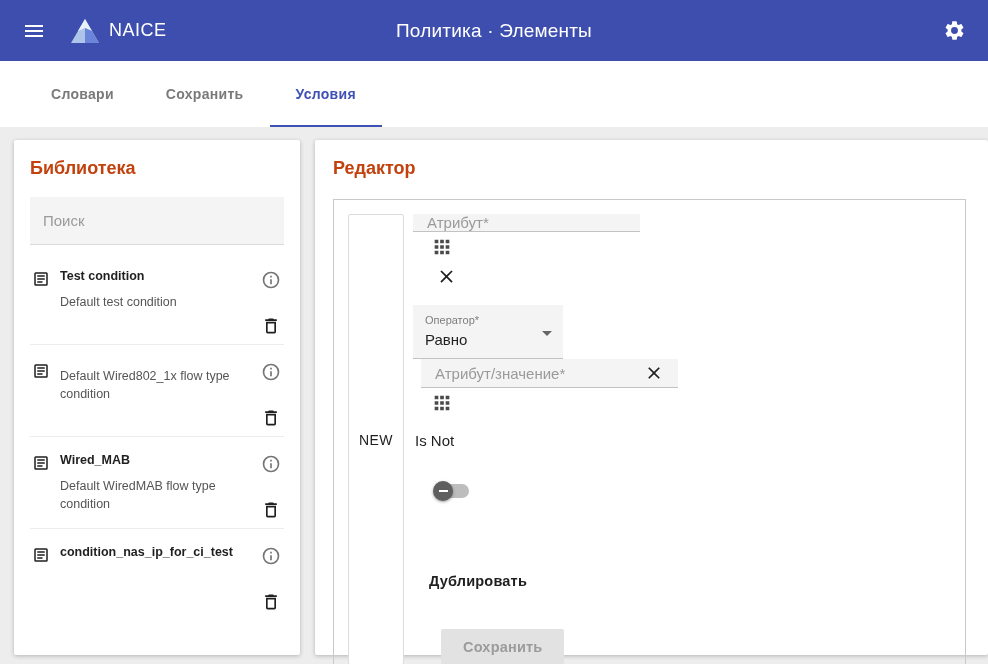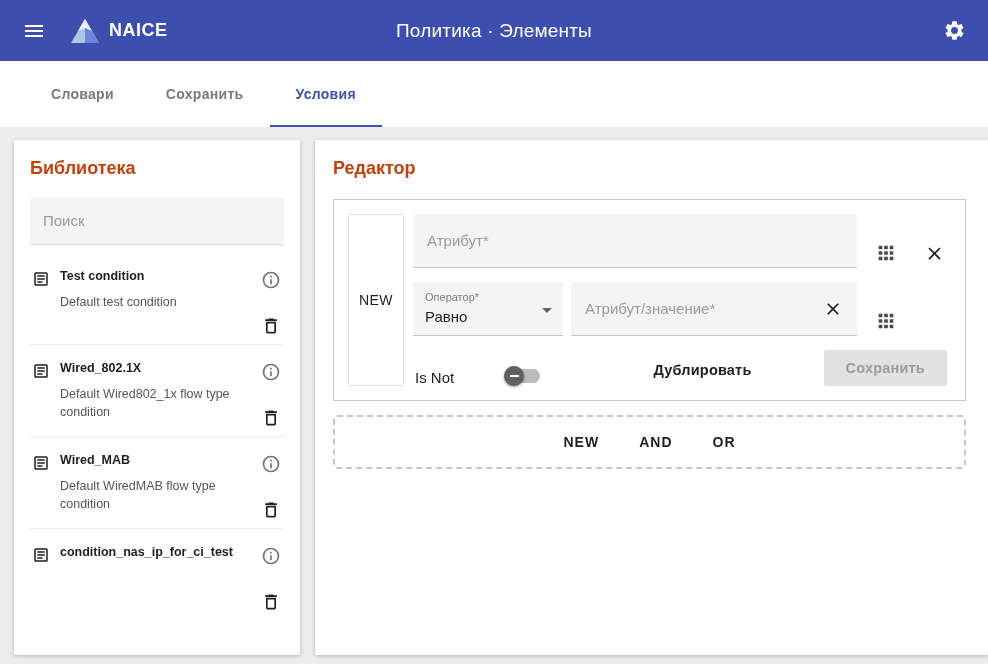--- a/index.html
+++ b/index.html
@@ -4,21 +4,21 @@
 <style>
   * { box-sizing: border-box; margin: 0; padding: 0; }
   html, body { width: 988px; height: 664px; overflow: hidden; }
   body { font-family: "Liberation Sans", sans-serif; background: #ededed; }
   button { font-family: inherit; }
 
   
   .appbar { height: 61px; background: var(--app-bar, #3d4eae); color: #fff; display: flex; align-items: center; padding: 0 18px; position: relative; }
   .icon-btn { background: none; border: none; cursor: pointer; display: flex; align-items: center; justify-content: center; padding: 4px; }
   .brand-wrap { display: flex; align-items: center; gap: 9px; margin-left: 20px; }
-  .brand { font-size: 18px; font-weight: 700; letter-spacing: .5px; color: #fff; }
+  .brand { font-size: 18px; font-weight: 400; letter-spacing: .5px; color: #fff; }
   .appbar-title { position: absolute; left: 50%; transform: translateX(-50%); font-size: 19px; font-weight: 500; letter-spacing: .2px; white-space: nowrap; }
   .appbar-right { margin-left: auto; }
 
   
   .tabs { height: 66px; background: #fff; display: flex; align-items: stretch; padding-left: 25px; }
   .tab { display: flex; align-items: center; padding: 0 26px; font-size: 14px; font-weight: 600; letter-spacing: .3px; color: #7a7a7a; border: none; background: none; cursor: pointer; position: relative; }
   .tab.active { color: var(--accent, #3f51b5); }
   .tab.active::after { content: ""; position: absolute; left: 0; right: 0; bottom: 0; height: 2px; background: var(--accent, #3f51b5); }
 
   
@@ -42,21 +42,21 @@
   .lib-actions { display: flex; flex-direction: column; align-items: center; flex: none; width: 26px; }
   .icon-btn-sm { background: none; border: none; cursor: pointer; padding: 2px; display: flex; }
   .trash-btn { margin-top: 22px; }
 
   
   .editor-card { flex: 1; min-width: 0; padding: 16px 22px 16px 18px; }
   .editor-card .panel-title { margin: 2px 0 0; }
   .editor-box { margin-top: 20px; border: 1px solid #c9c9c9; padding: 14px; display: flex; gap: 9px; }
   .new-box { width: 56px; flex: none; border: 1px solid #dcdcdc; border-radius: 2px; background: #fff; display: flex; align-items: center; justify-content: center; font-size: 14px; color: #1f1f1f; letter-spacing: .5px; cursor: pointer; }
   .rows { flex: 1; min-width: 0; }
-  .row { display: flex; align-items: flex-end; }
+  .row { display: flex; align-items: flex-start; flex-direction: column; }
   .row + .row { margin-top: 14px; }
   .field { background: #f4f4f4; border-bottom: 1px solid #c2c2c2; height: 54px; display: flex; align-items: center; padding: 0 14px; }
   .field input { border: none; background: transparent; outline: none; width: 100%; font-size: 15px; font-family: inherit; color: #333; }
   .field input::placeholder { color: #9a9a9a; }
   .attr-field { flex: 1; }
   .apps-btn { margin-left: 14px; flex: none; }
   .close-btn { margin-left: 16px; width: 34px; flex: none; justify-content: center; }
   .row-2 { padding-right: 50px; }
   .select-field { width: 150px; flex: none; background: #f4f4f4; border-bottom: 1px solid #c2c2c2; height: 54px; padding: 9px 12px 6px; cursor: pointer; position: relative; }
   .select-label { font-size: 11px; color: #7d7d7d; }
@@ -142,21 +142,20 @@
           </div>
         </div>
 
         <div class="lib-item">
           <span class="doc-wrap">
               <svg width="18" height="18" viewBox="0 0 24 24">
                 <path fill="#1f1f1f" d="M19 3H5a2 2 0 0 0-2 2v14a2 2 0 0 0 2 2h14a2 2 0 0 0 2-2V5a2 2 0 0 0-2-2zm0 16H5V5h14v14zM7 7h10v2H7V7zm0 4h10v2H7v-2zm0 4h7v2H7v-2z"></path>
               </svg>
             </span>
           <div class="lib-text">
-            <div class="lib-name">Wired_802.1X</div>
             <div class="lib-desc">Default Wired802_1x flow type condition</div>
           </div>
           <div class="lib-actions">
             <button class="icon-btn-sm">
                 <svg width="20" height="20" viewBox="0 0 24 24">
                   <path fill="#757575" d="M12 2a10 10 0 1 0 0 20 10 10 0 0 0 0-20zm0 18a8 8 0 1 1 0-16 8 8 0 0 1 0 16zm-1-11h2V7h-2v2zm0 8h2v-6h-2v6z"></path>
                 </svg>
               </button>
             <button class="icon-btn-sm trash-btn">
                 <svg width="20" height="20" viewBox="0 0 24 24">

